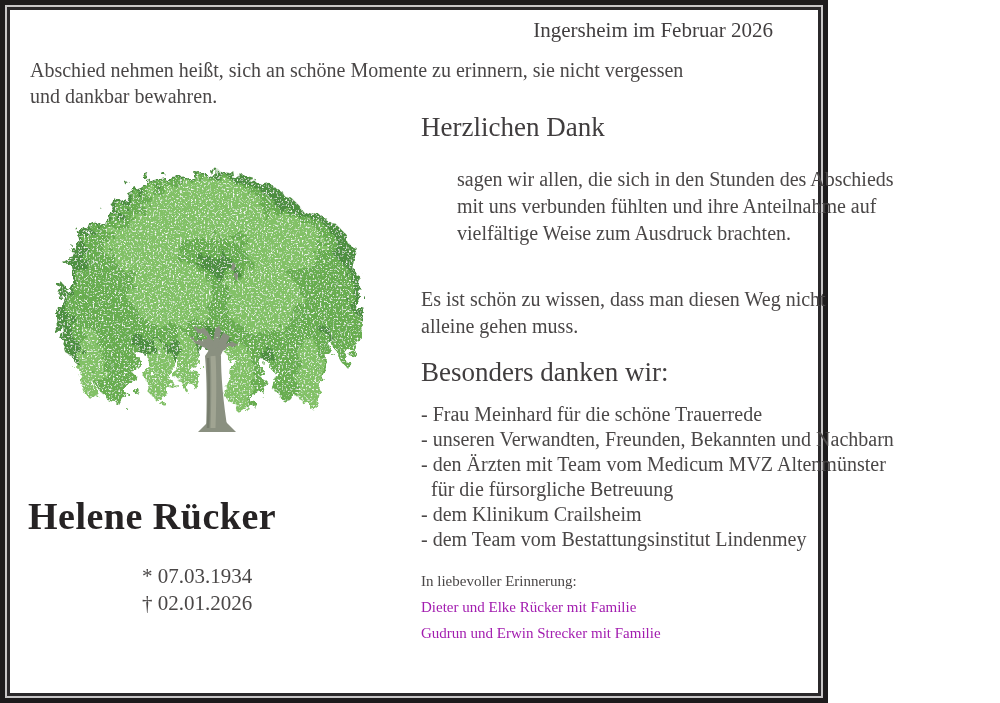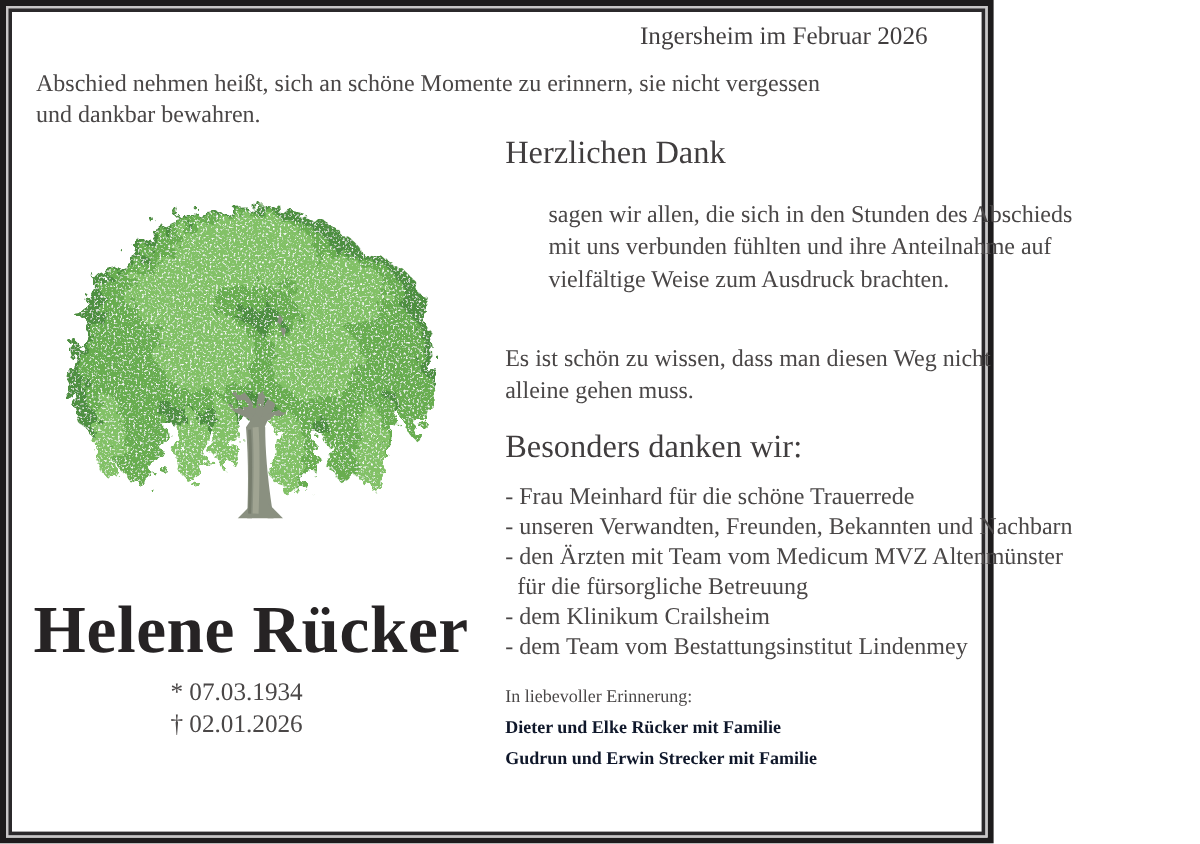--- a/index.html
+++ b/index.html
@@ -7,32 +7,32 @@
     position:relative;width:828px;height:703px;box-sizing:border-box;
     background:#ffffff;border:5px solid #1d1b1c;
     font-family:"Liberation Serif", serif;color:#474445;
   }
   .frame-gap{position:absolute;inset:0;border:2px solid #c8c6c7;pointer-events:none;}
   .frame-inner{position:absolute;inset:2px;border:3px solid #2b292b;pointer-events:none;}
   .dateline{position:absolute;top:13px;right:50px;font-size:21px;color:#413e3f;}
   .epigraph{position:absolute;left:25px;top:52px;font-size:20px;line-height:26px;white-space:pre-line;color:#4a4747;}
   .tree{position:absolute;left:50px;top:153px;width:310px;height:274px;}
   .tree svg{display:block;width:100%;height:100%;}
-  .name{position:absolute;left:23px;top:492px;font-size:56px;font-weight:bold;color:#262324;line-height:1;letter-spacing:.5px;}
+  .name{position:absolute;left:23px;top:492px;font-size:38px;font-weight:bold;color:#262324;line-height:1;letter-spacing:.5px;}
   .dates{position:absolute;left:108px;top:558px;font-size:21px;line-height:27px;color:#4a4747;margin-left:29px;}
   .h{position:absolute;left:416px;font-size:27px;color:#403d3e;}
   .thanks-heading{top:107px;}
   .special-heading{top:352px;}
   .body-block{position:absolute;left:416px;width:545px;font-size:20px;line-height:27px;white-space:pre-line;color:#4a4747;}
   .thanks-body{top:161px;margin-left:36px;}
   .thanks-aside{top:281px;}
   .list{position:absolute;left:416px;top:397px;width:545px;font-size:20px;line-height:25px;color:#4a4747;}
   .list-item{white-space:pre-wrap;}
   .remember{position:absolute;left:416px;top:563px;font-size:15px;line-height:26px;color:#4a4747;}
-  .remember .b{font-weight:bold;color:#0f172a;}
+  .remember .b{font-weight:normal;color:#a21caf;}
 </style>
 </head>
 <body>
 
 <div class="sheet">
   <div class="frame-gap"></div>
   <div class="frame-inner"></div>
 
   <div class="dateline">Ingersheim im Februar 2026</div>
 

